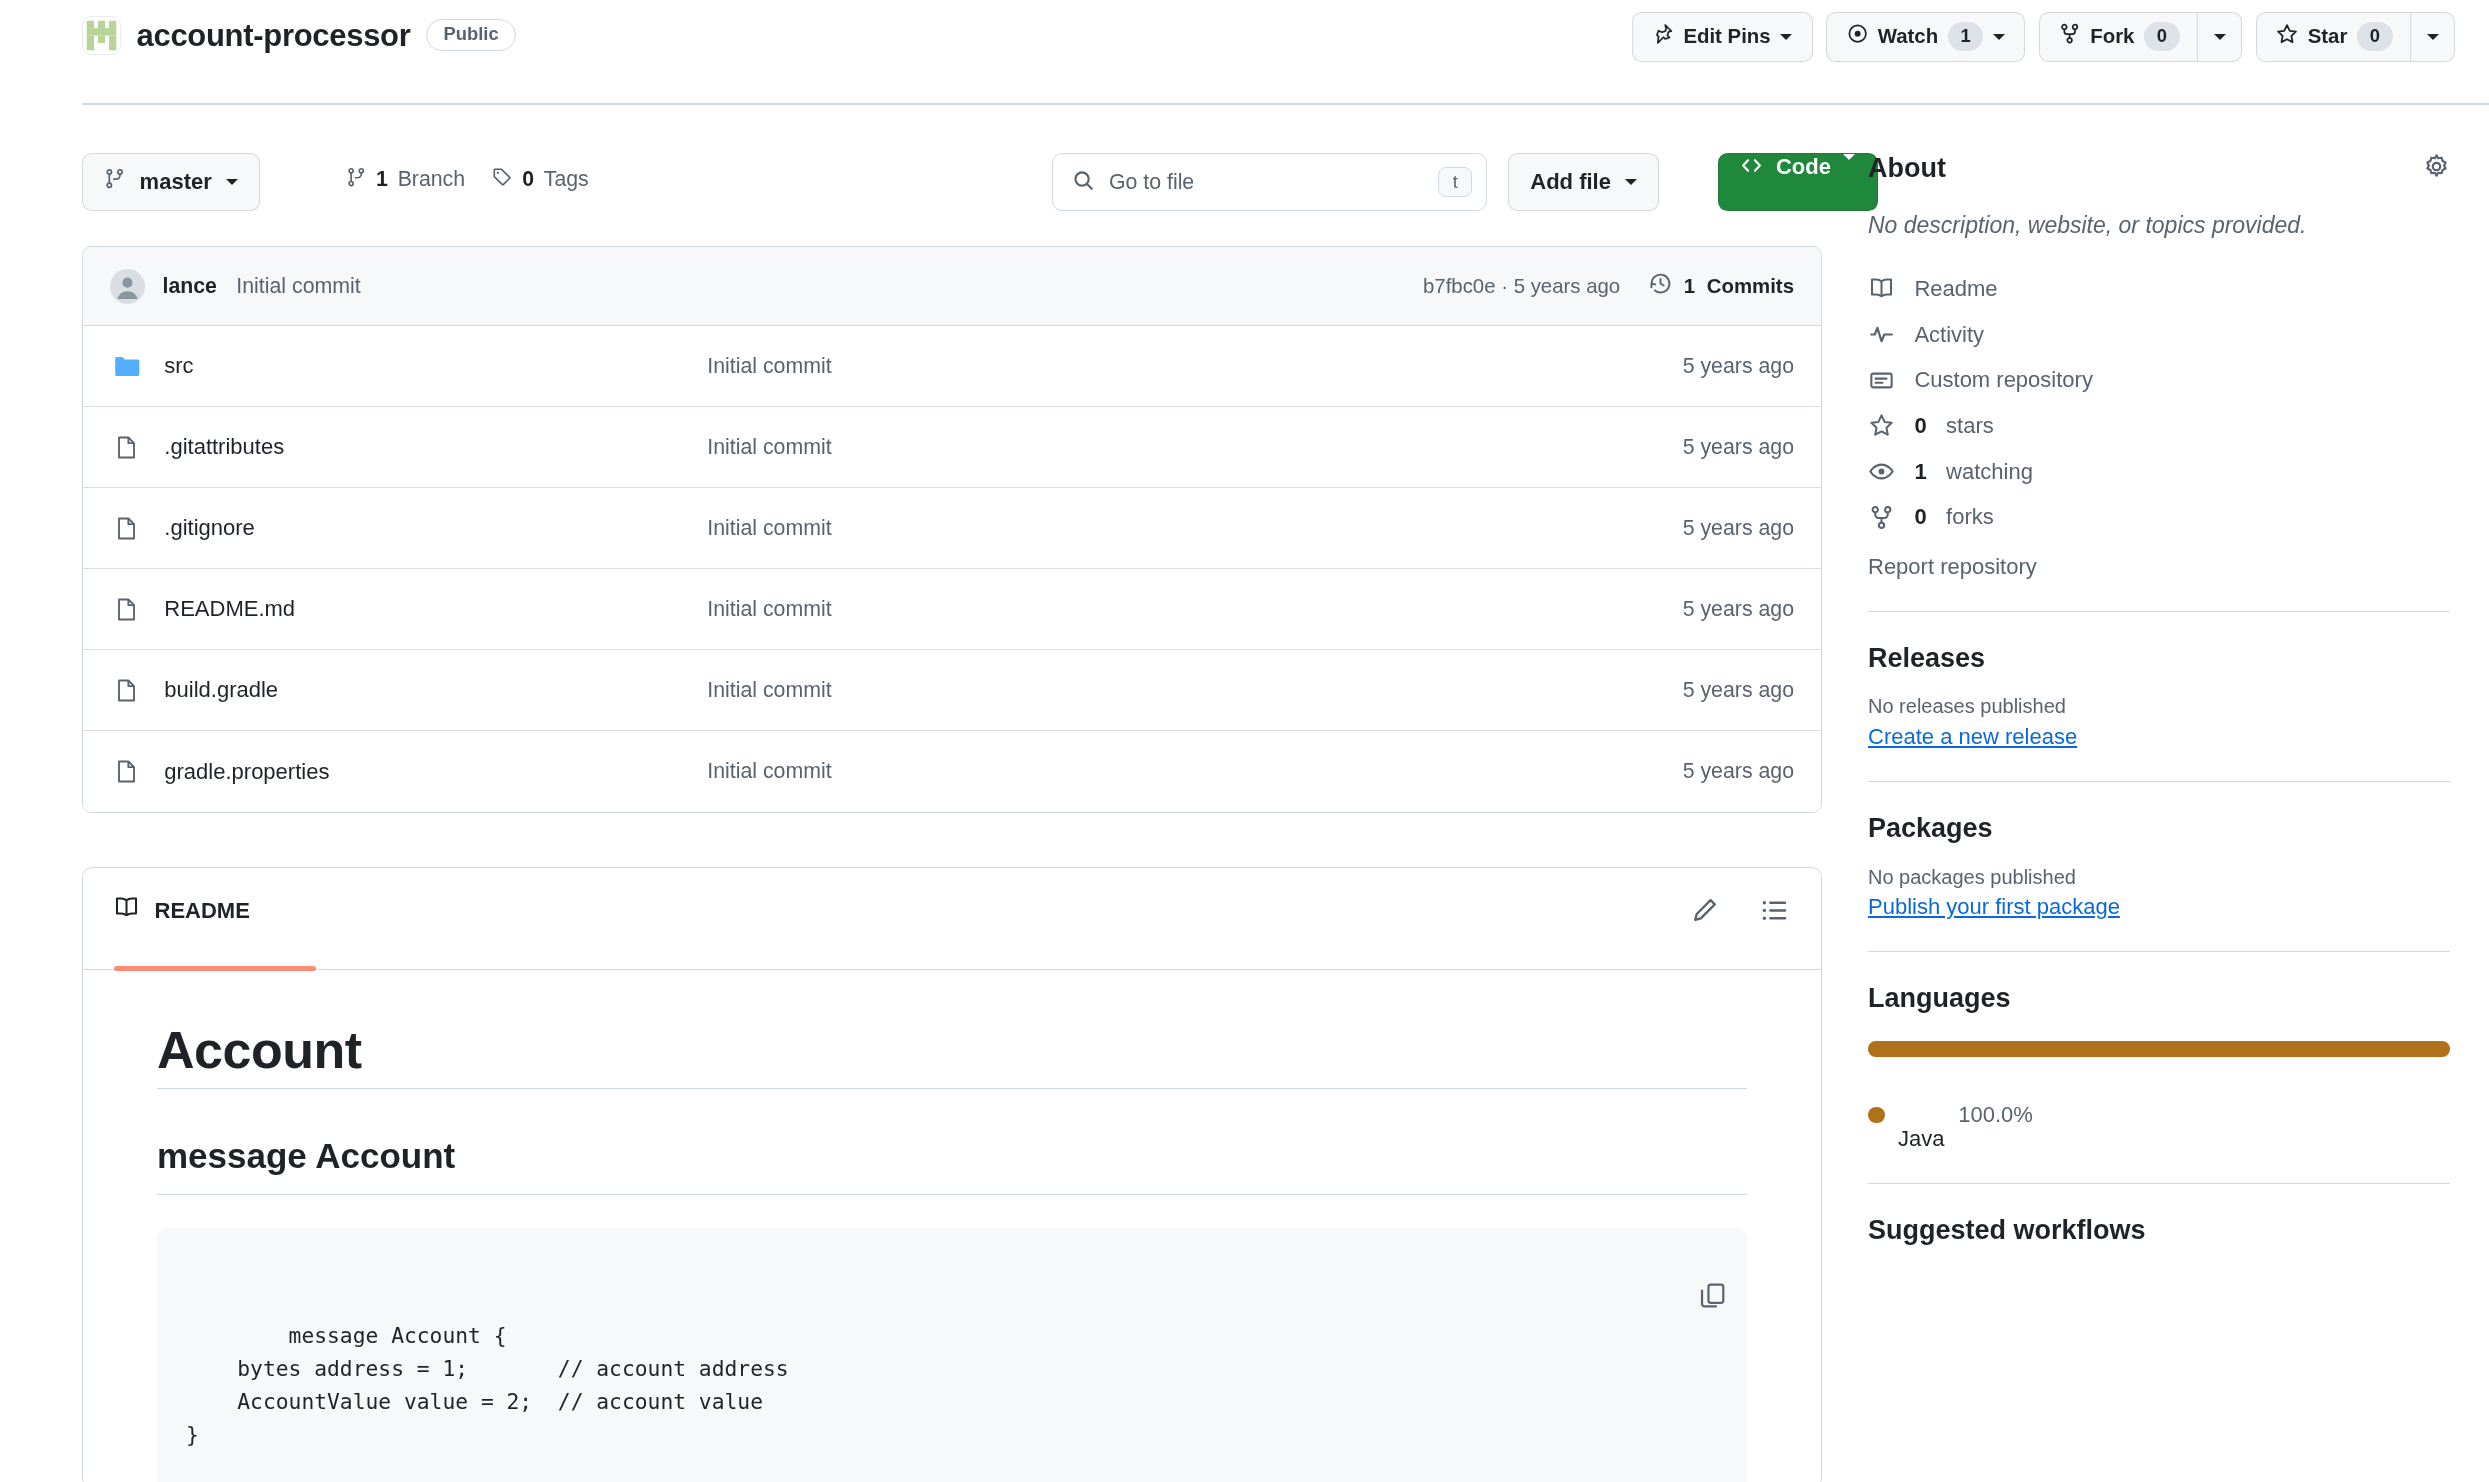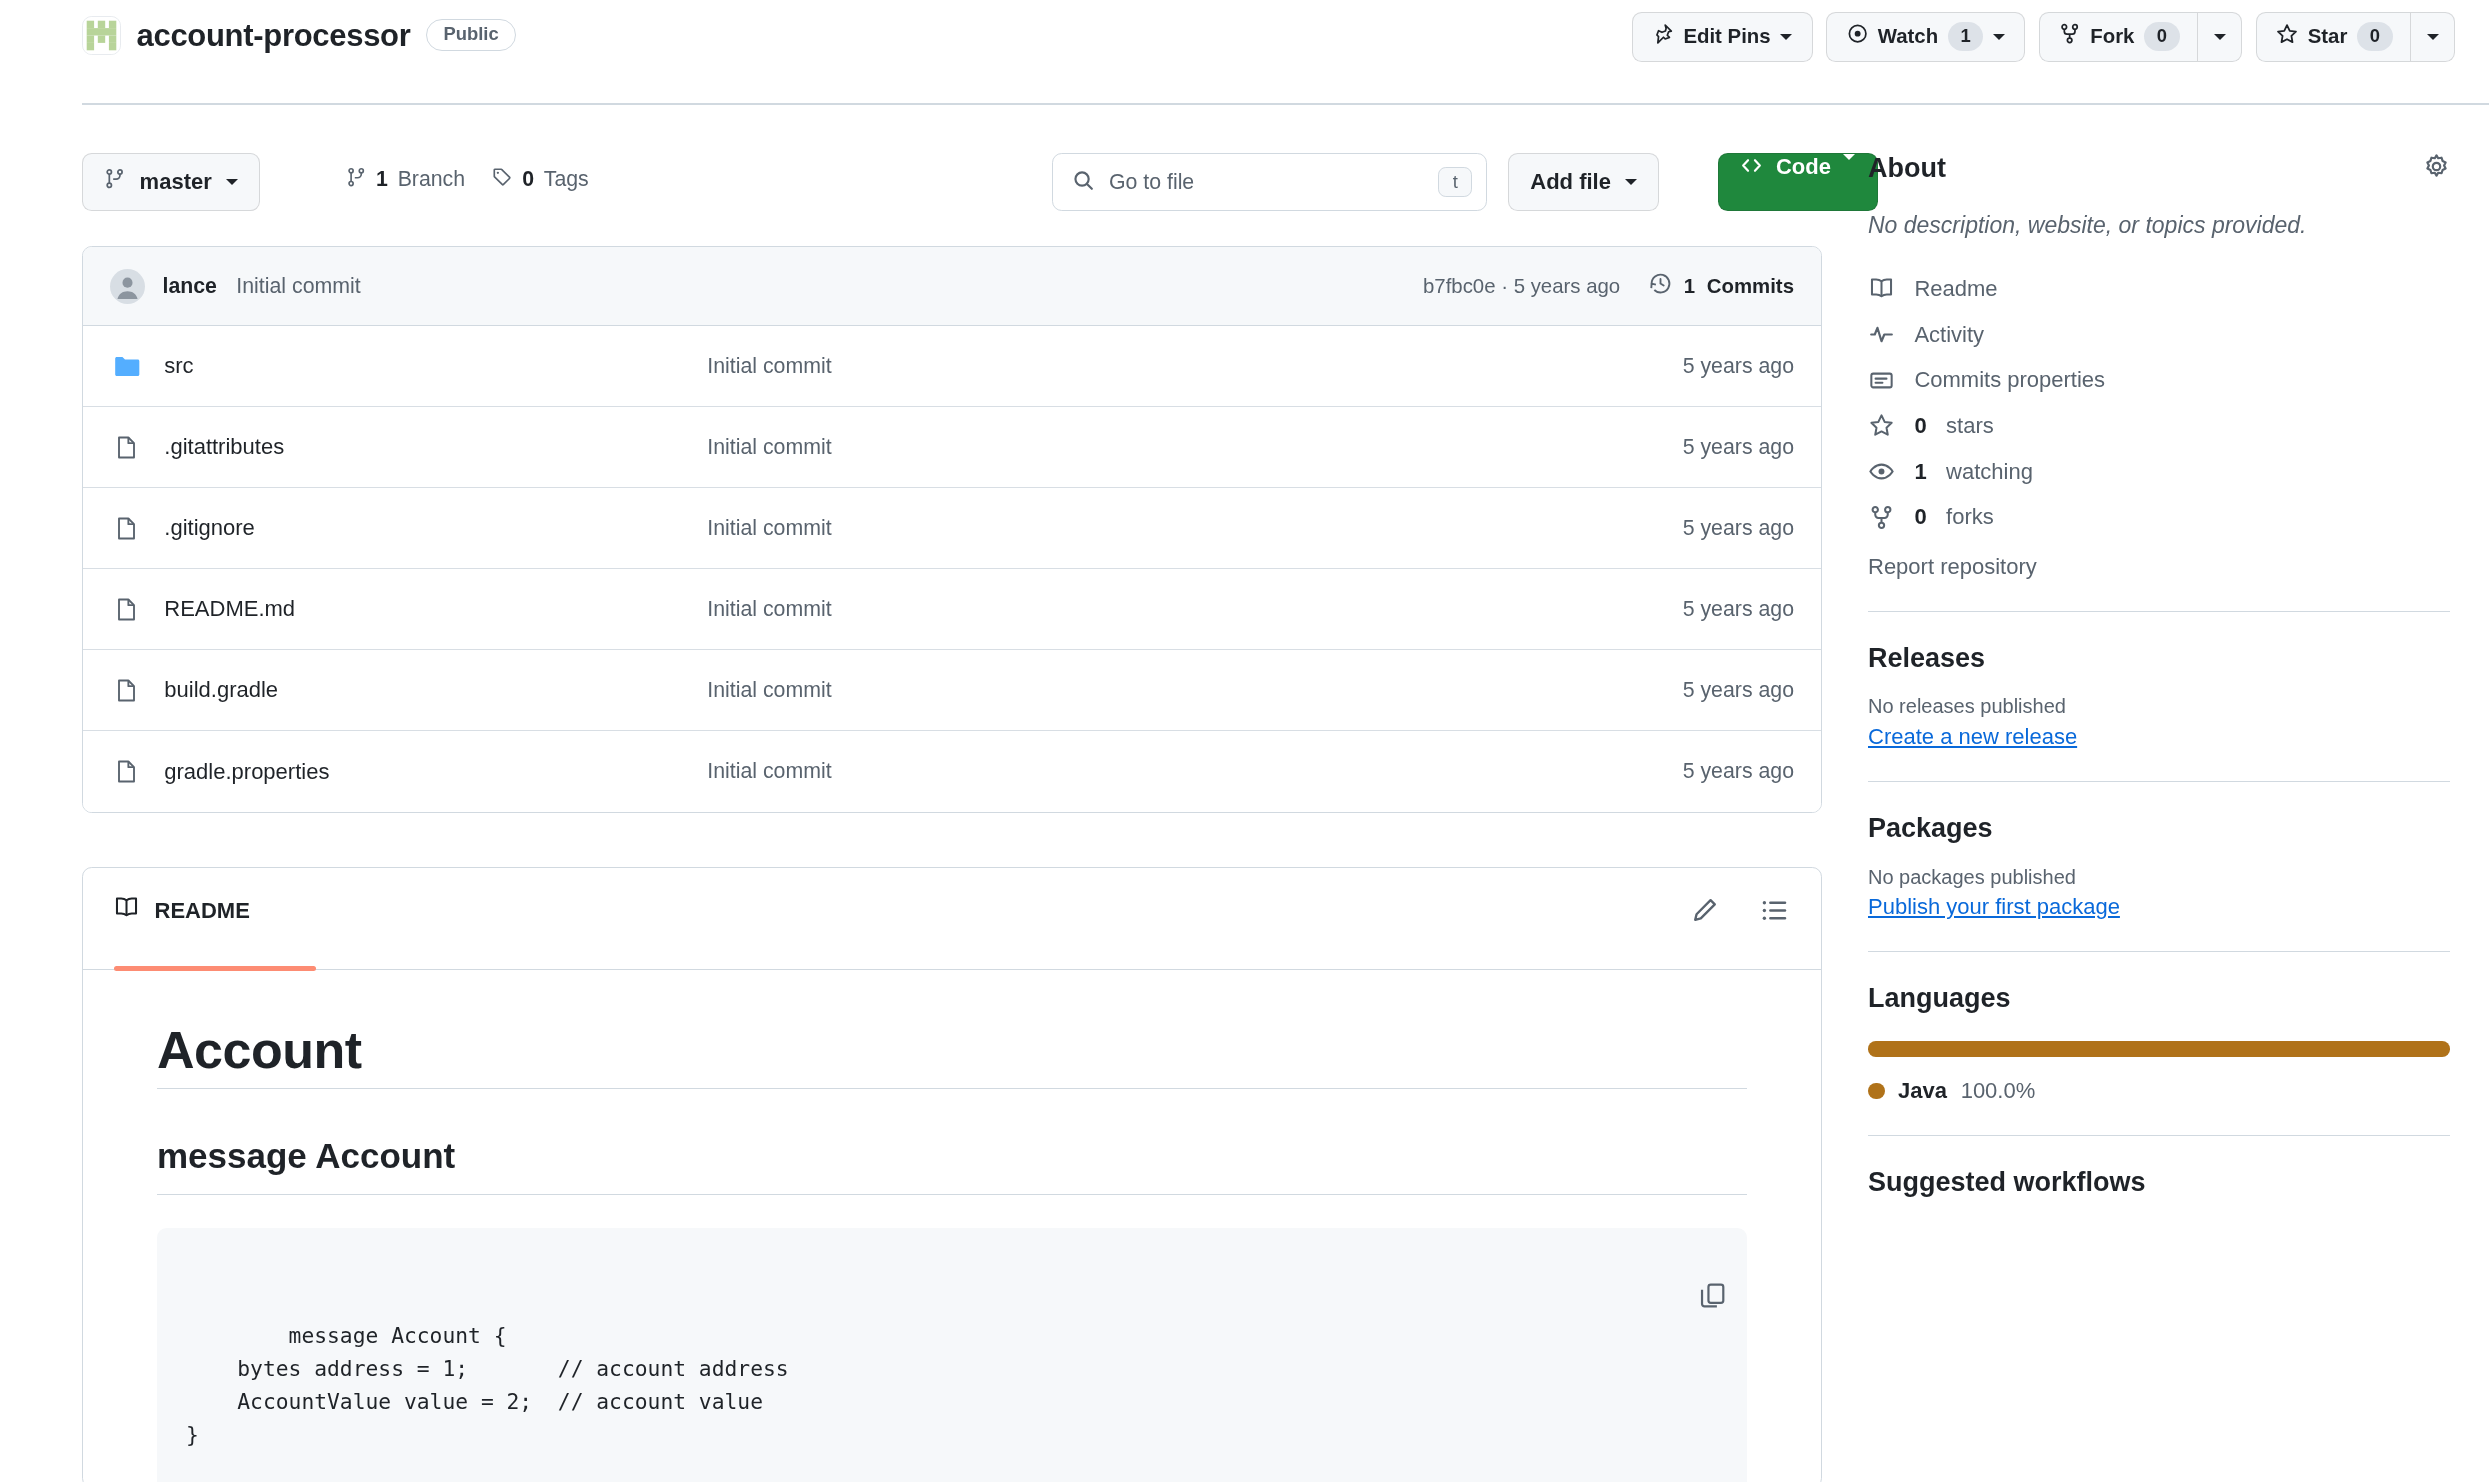--- a/index.html
+++ b/index.html
@@ -173,21 +173,21 @@
   .sb-item b { color: #1f2328; font-weight: 700; }
   .sb-ico { width: 27px; display: flex; justify-content: center; flex: none; }
   .sb-report { font-size: 22px; color: #59636e; margin-top: 19.4px; cursor: pointer; }
   .sb-divider { height: 1px; background: #d1d9e0; margin: 31px 0 0 0; }
   .sb-section-title { font-size: 27px; font-weight: 600; color: #1f2328; margin-top: 31px; }
   .sb-muted { font-size: 20px; color: #59636e; margin-top: 21.3px; }
   .sb-link { font-size: 22px; color: #0969da; text-decoration: underline; display: inline-block; margin-top: 5.8px; cursor: pointer; }
   .lang-bar { height: 15.5px; border-radius: 7.8px; overflow: hidden; display: flex; margin-top: 27px; }
   .lang-legend { display: flex; align-items: center; gap: 13.6px; margin-top: 21.3px; font-size: 22px; color: #59636e; cursor: pointer; }
   .lang-dot { width: 16.5px; height: 16.5px; border-radius: 50%; flex: none; }
-  .lang-legend b { color: #1f2328; font-weight: 700; }
+  .lang-legend b { color: #1f2328; font-weight: 400; margin-top: 48px; }
 </style>
 </head>
 <body>
 
 <div class="page">
 
   <div class="repo-header">
     <div class="repo-title-wrap">
       <div class="repo-avatar">
         <svg width="37" height="37" viewBox="0 0 10 10" aria-hidden="true">
@@ -508,21 +508,21 @@
           </span>
           <span>Activity</span>
         </div>
         <div class="sb-item">
           <span class="sb-ico">
             <svg width="25" height="25" viewBox="0 0 16 16" fill="none" stroke="#59636e" stroke-width="1.3">
               <rect x="1.5" y="3.6" width="13" height="8.8" rx="1.2"></rect>
               <path d="M4.2 6.8h7M4.2 9.4h4.4" stroke-linecap="round"></path>
             </svg>
           </span>
-          <span>Commits properties</span>
+          <span>Custom repository</span>
         </div>
         <div class="sb-item">
           <span class="sb-ico">
             <svg width="25" height="25" viewBox="0 0 16 16" fill="none" stroke="#59636e" stroke-width="1.3">
               <path d="M8 1.5l2 4.2 4.5.6-3.3 3.1.8 4.5L8 11.8 4 13.9l.8-4.5L1.5 6.3 6 5.7z" stroke-linejoin="round"></path>
             </svg>
           </span>
           <b>0</b>
           <span>stars</span>
         </div>

